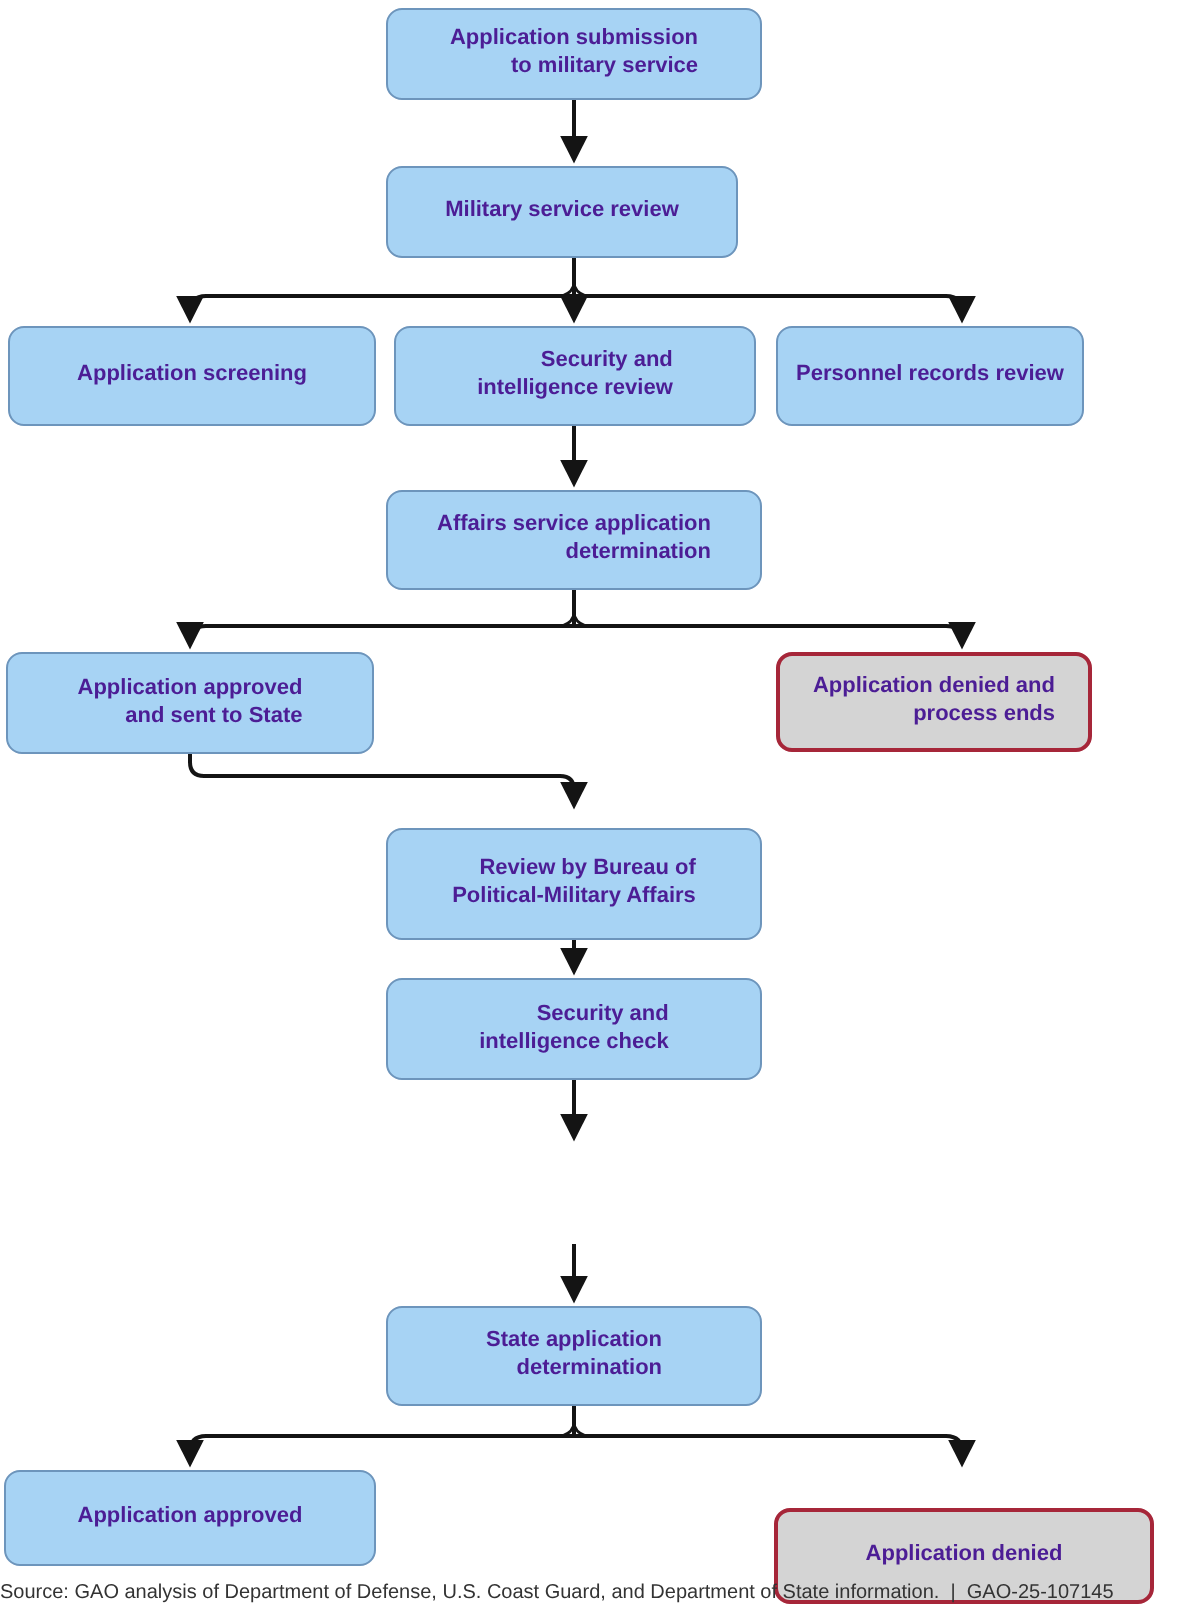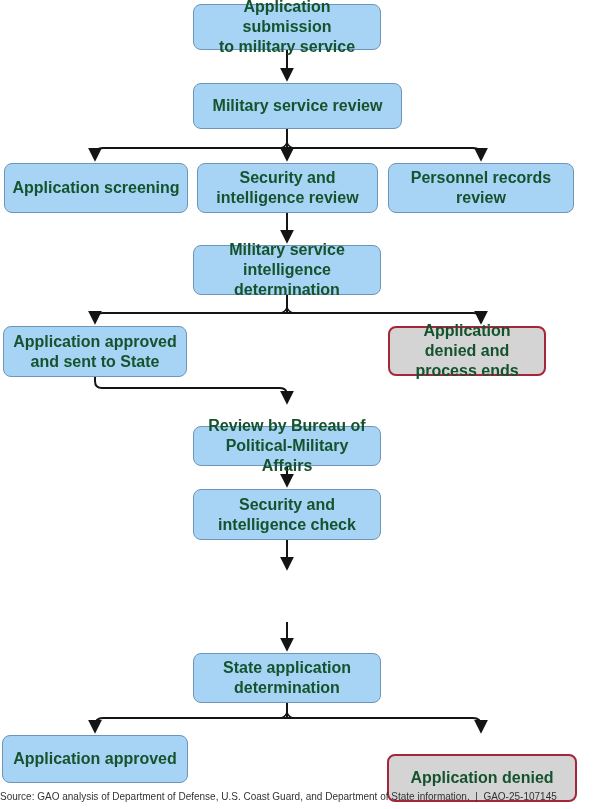--- a/index.html
+++ b/index.html
@@ -21,26 +21,26 @@
     top: 0;
     width: 600px;
     height: 809px;
   }
   .node {
     position: absolute;
     box-sizing: border-box;
     display: flex;
     align-items: center;
     justify-content: center;
-    text-align: center;
+    text-align: right;
     white-space: pre-line;
-    font-size: 16px;
+    font-size: 11px;
     font-weight: 700;
     line-height: 1.25;
-    color: #14532d;
+    color: #4c1d95;
     background: var(--process-fill, #a7d3f4);
     border: 1.5px solid var(--process-border, #6d95bc);
     border-radius: 8px;
     padding: 2px 6px;
   }
   .node.end {
     background: var(--end-fill, #d4d4d4);
     border: 2px solid var(--end-border, #a62639);
   }
   .footer {
@@ -92,39 +92,39 @@
       <path d="M287,718 H103 Q95,718 95,726 V731" marker-end="url(#arrow)"></path>
       <path d="M287,718 H473 Q481,718 481,726 V731" marker-end="url(#arrow)"></path>
       <path d="M287,711 Q287,716 281,718" stroke-width="1.4"></path>
       <path d="M287,711 Q287,716 293,718" stroke-width="1.4"></path>
     </g>
   </svg>
 
   <div class="node" style="left:193px; top:4px;   width:188px; height:46px">Application submission
 to military service</div>
 
-  <div class="node" style="left:193px; top:83px;  width:209px; height:46px">Military service review</div>
+  <div class="node" style="left:193px; top:83px;  width:176px; height:46px">Military service review</div>
 
   <div class="node" style="left:4px;   top:163px; width:184px; height:50px">Application screening</div>
 
   <div class="node" style="left:197px; top:163px; width:181px; height:50px">Security and
 intelligence review</div>
 
-  <div class="node" style="left:388px; top:163px; width:186px; height:50px">Personnel records review</div>
+  <div class="node" style="left:388px; top:163px; width:154px; height:50px">Personnel records review</div>
 
-  <div class="node" style="left:193px; top:245px; width:188px; height:50px">Military service intelligence
+  <div class="node" style="left:193px; top:245px; width:188px; height:50px">Affairs service application
 determination</div>
 
   <div class="node" style="left:3px;   top:326px; width:184px; height:51px">Application approved
 and sent to State</div>
 
   <div class="node end" style="left:388px; top:326px; width:158px; height:50px">Application denied and
 process ends</div>
 
-  <div class="node" style="left:193px; top:426px; width:188px; height:40px">Review by Bureau of
+  <div class="node" style="left:193px; top:414px; width:188px; height:56px">Review by Bureau of
 Political-Military Affairs</div>
 
   <div class="node" style="left:193px; top:489px; width:188px; height:51px">Security and
 intelligence check</div>
 
 
   <div class="node" style="left:193px; top:653px; width:188px; height:50px">State application
 determination</div>
 
   <div class="node" style="left:2px;   top:735px; width:186px; height:48px">Application approved</div>

